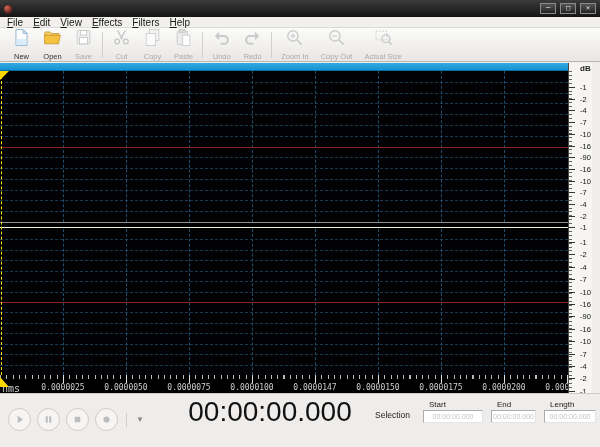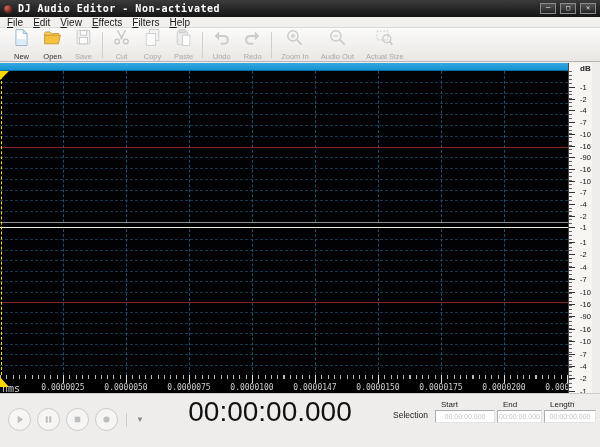--- a/index.html
+++ b/index.html
@@ -88,36 +88,35 @@
   .transport { position:absolute; left:8px; top:14px; display:flex; align-items:center; gap:6px; }
   .t-btn { width:23px; height:23px; border-radius:50%; background:#f6f5f4;
            border:1px solid #cccbc9; display:flex; align-items:center; justify-content:center; }
   .t-btn svg { width:11px; height:11px; }
   .t-sep { width:1px; height:14px; background:#cfcfcf; margin-left:2px; }
   .t-drop { font-size:8px; color:#8a8a8a; padding-left:3px; }
   .time-display { position:absolute; left:180px; top:2px; width:180px; text-align:center;
                   font-size:28px; color:#111; letter-spacing:0px; }
   .selection { position:absolute; right:4px; top:6px; display:flex; align-items:flex-end; }
   .sel-label { font-size:8.5px; color:#222; margin:0 5px 3px 0; }
-  .sel-col { margin-left:2px; }
+  .sel-col { margin-left:8px; }
   .sel-header { font-size:8px; color:#222; margin:0 0 1px 6px; }
   .sel-box { height:13px; background:#fff; border:1px solid #adadad;
              border-bottom-color:#e4e4e4; border-right-color:#e4e4e4;
              font-size:7px; color:#c4c4c4; text-align:center; line-height:11px;
              font-family:"Liberation Sans", sans-serif; }
   .w-start { width:60px; } .w-end { width:45px; } .w-length { width:52px; }
 </style>
 </head>
 <body>
 
 <div class="window">
 
   <div class="titlebar">
     <div class="title-icon"></div>
-    <div class="title-text">DJ Audio Editor - Non-activated</div>
     <div class="win-btns">
       <div class="win-btn">─</div>
       <div class="win-btn">□</div>
       <div class="win-btn">✕</div>
     </div>
   </div>
 
   <div class="menubar">
     <span class="menu-item">File</span>
     <span class="menu-item">Edit</span>
@@ -198,21 +197,21 @@
             <path d="M10 7v6M7 10h6" stroke="#cbcbcb" stroke-width="1.4"></path>
           </svg></span>
       <span class="tb-label">Zoom In</span>
     </div>
     <div class="tb-item disabled">
       <span><svg viewBox="0 0 24 24" width="19" height="19">
             <circle cx="10" cy="10" r="6.5" fill="none" stroke="#cbcbcb" stroke-width="1.8"></circle>
             <path d="M15 15l6 6" stroke="#cbcbcb" stroke-width="2.2"></path>
             <path d="M7 10h6" stroke="#cbcbcb" stroke-width="1.4"></path>
           </svg></span>
-      <span class="tb-label">Audio Out</span>
+      <span class="tb-label">Copy Out</span>
     </div>
     <div class="tb-item disabled">
       <span><svg viewBox="0 0 24 24" width="19" height="19">
             <rect x="2.5" y="4" width="14" height="11" fill="none" stroke="#cbcbcb" stroke-dasharray="2.2 1.8" stroke-width="1.2"></rect>
             <circle cx="15" cy="13.5" r="5" fill="none" stroke="#cbcbcb" stroke-width="1.8"></circle>
             <path d="M18.5 17l3.5 4" stroke="#cbcbcb" stroke-width="2.2"></path>
           </svg></span>
       <span class="tb-label">Actual Size</span>
     </div>
   </div>

